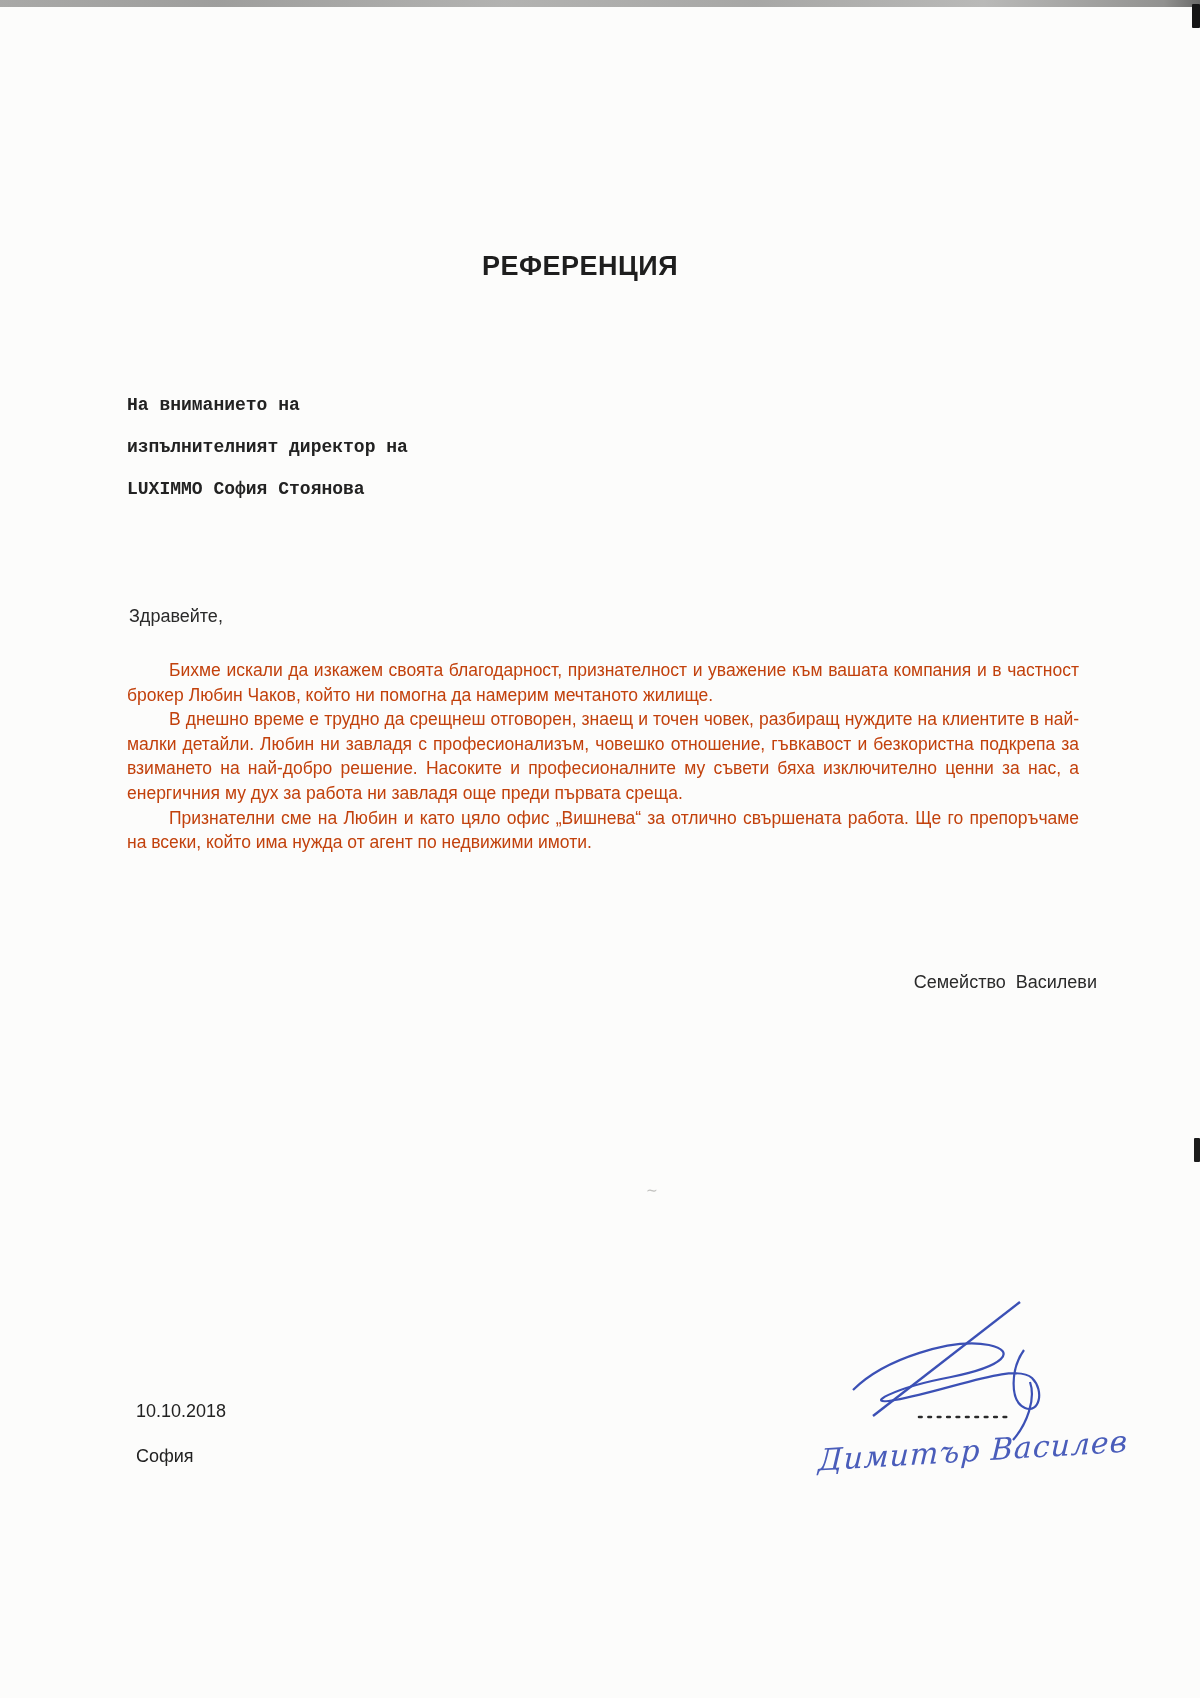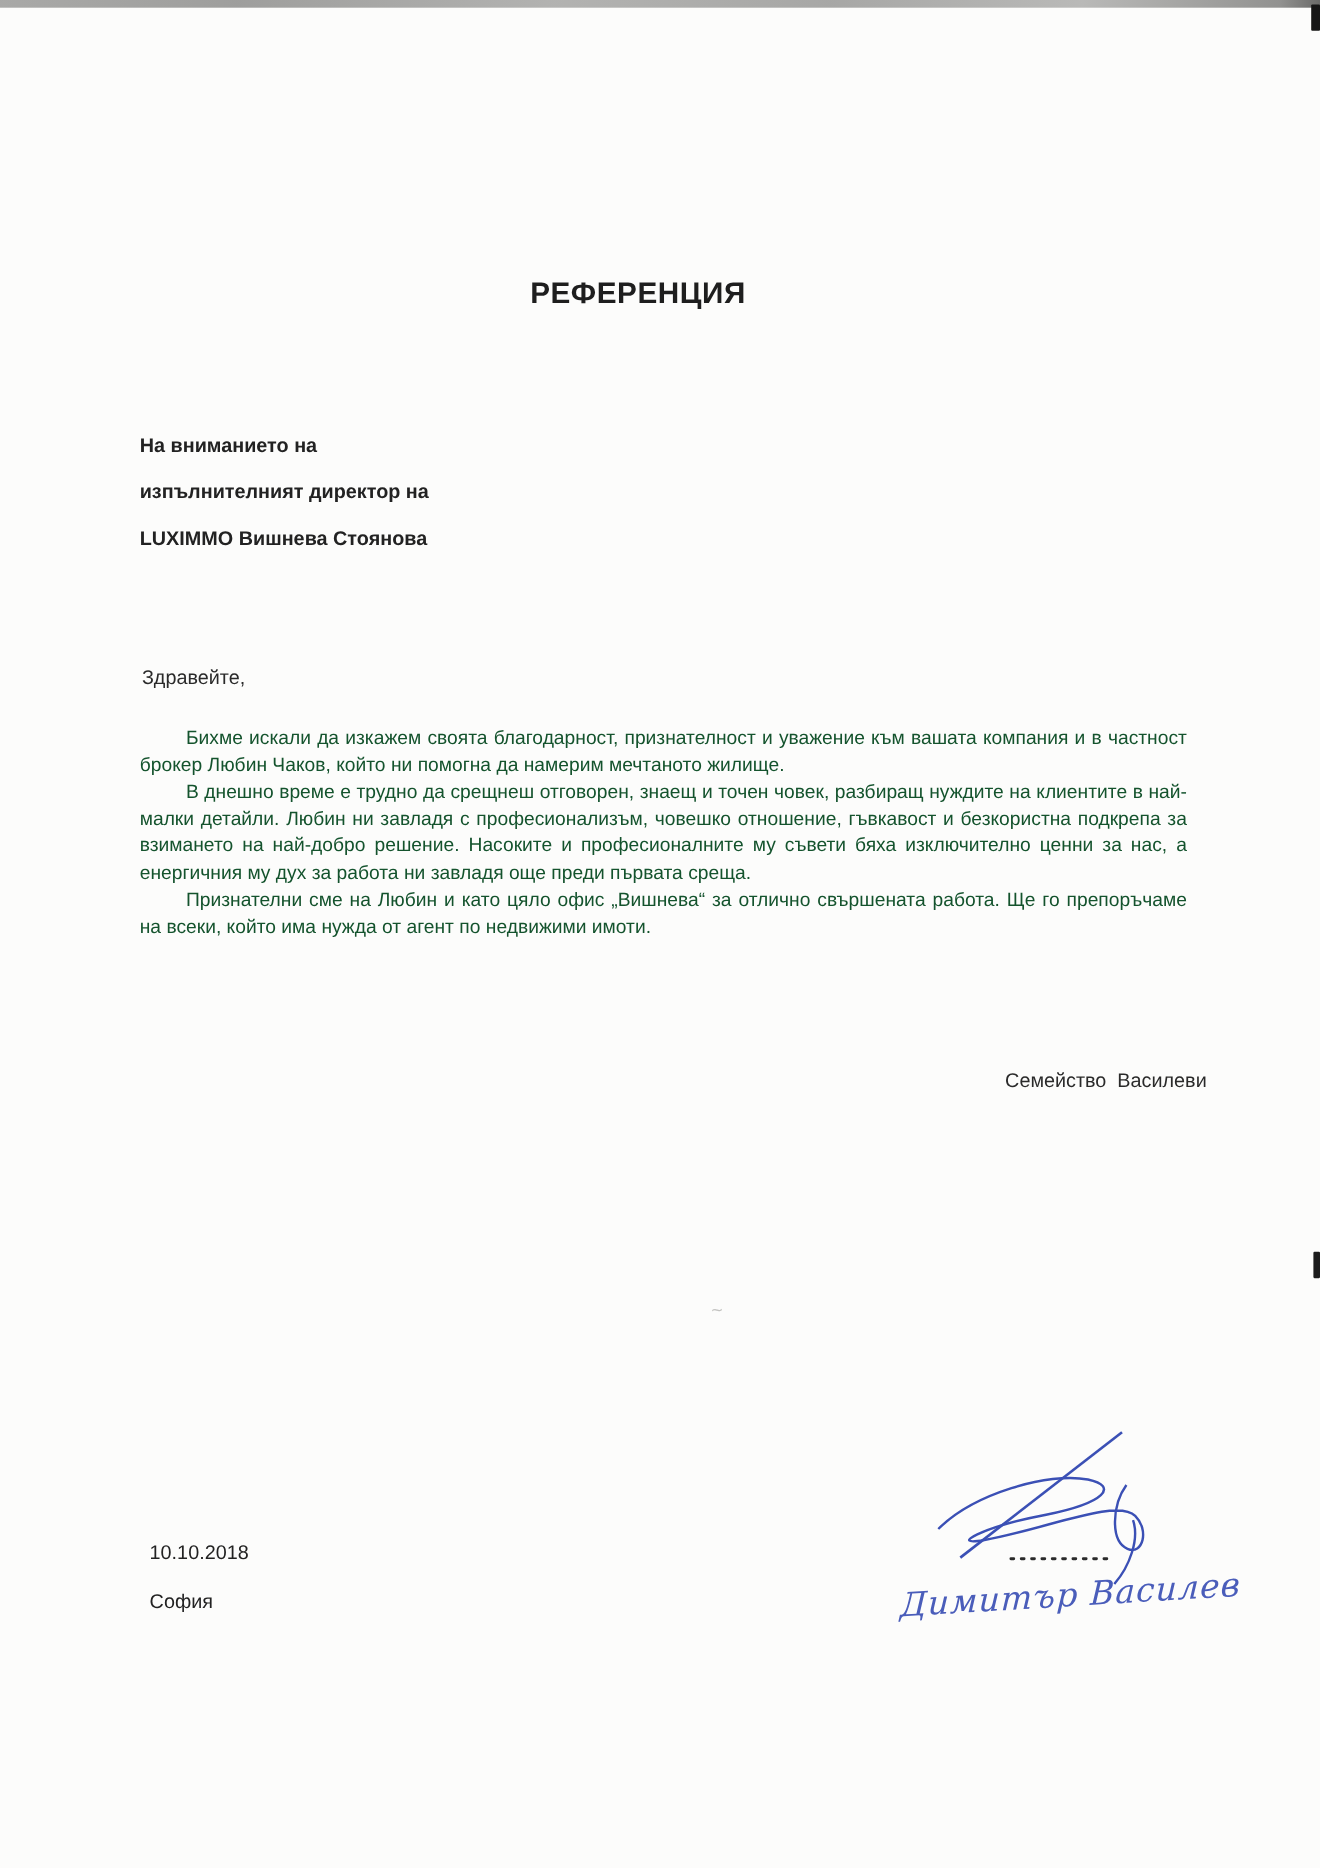--- a/index.html
+++ b/index.html
@@ -34,29 +34,29 @@
   .title {
     position: absolute; top: 251px; left: 0; width: 1160px;
     text-align: center;
     font-size: 27px; font-weight: bold; letter-spacing: .5px;
     color: #1e1e1e;
   }
   .recipient {
     position: absolute; top: 395px; left: 127px;
     font-size: 18px; font-weight: bold; color: #222;
   }
-  .recipient .line { line-height: 21px; margin-bottom: 21px; }
+  .recipient .line { line-height: 21px; margin-bottom: 21px; font-family: Liberation Mono, monospace; }
   .greeting {
     position: absolute; top: 606px; left: 129px;
     font-size: 18px; color: #2a2a2a;
   }
   .body-text {
     position: absolute; top: 658px; left: 127px; width: 952px;
     font-size: 17.5px; line-height: 24.6px;
-    text-align: justify; color: #14532d;
+    text-align: justify; color: #c2410c;
   }
   .body-text p { text-indent: 42px; margin: 0; }
   .body-text p.spaced { margin-top: 5px; }
   .signoff {
     position: absolute; top: 972px; right: 103px;
     font-size: 18px; color: #2a2a2a; white-space: pre-wrap;
   }
   .date-line { position: absolute; top: 1401px; left: 136px; font-size: 18px; color: #222; }
   .city-line { position: absolute; top: 1446px; left: 136px; font-size: 18px; color: #222; }
   .sig-flourish { position: absolute; top: 1296px; left: 833px; width: 244px; height: 152px; }
@@ -81,21 +81,21 @@
   <div class="scan-stripe-top"></div>
   <div class="scan-corner-mark"></div>
   <div class="scan-dash-right"></div>
   <div class="scan-squiggle">∼</div>
 
   <div class="title">РЕФЕРЕНЦИЯ</div>
 
   <div class="recipient">
     <div class="line">На вниманието на</div>
     <div class="line">изпълнителният директор на</div>
-    <div class="line">LUXIMMO Вишнева Стоянова</div>
+    <div class="line">LUXIMMO София Стоянова</div>
   </div>
 
   <div class="greeting">Здравейте,</div>
 
   <div class="body-text">
     <p>Бихме искали да изкажем своята благодарност, признателност и уважение към вашата компания и в частност брокер Любин Чаков, който ни помогна да намерим мечтаното жилище.</p>
     <p>В днешно време е трудно да срещнеш отговорен, знаещ и точен човек, разбиращ нуждите на клиентите в най-малки детайли. Любин ни завладя с професионализъм, човешко отношение, гъвкавост и безкористна подкрепа за взимането на най-добро решение. Насоките и професионалните му съвети бяха изключително ценни за нас, а енергичния му дух за работа ни завладя още преди първата среща.</p>
     <p>Признателни сме на Любин и като цяло офис „Вишнева“  за отлично свършената работа. Ще го препоръчаме на всеки, който има нужда от агент по недвижими имоти.</p>
   </div>
 

